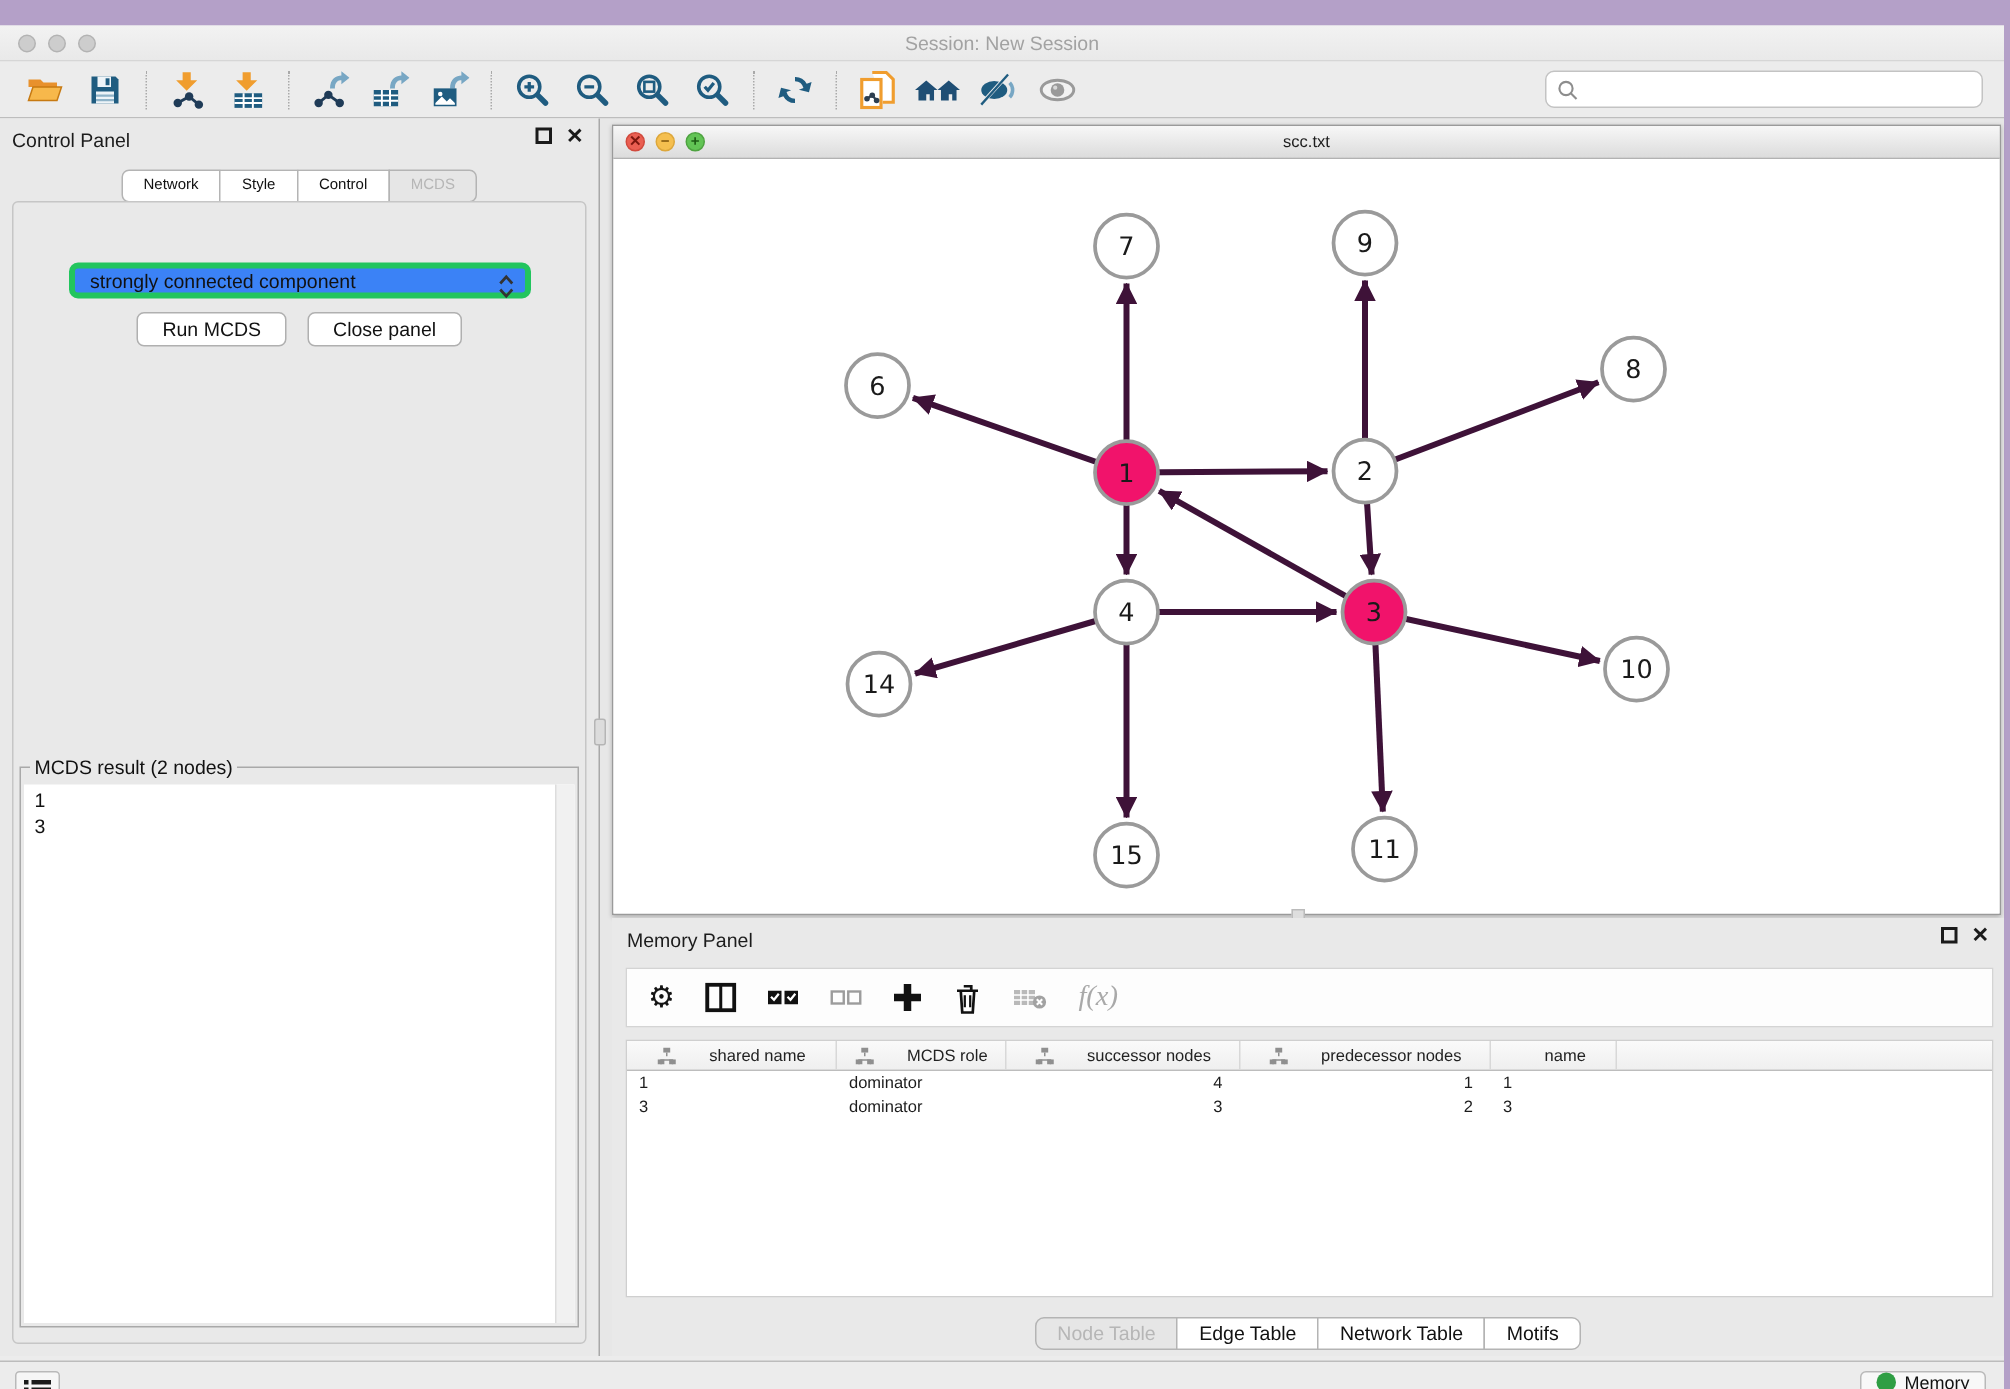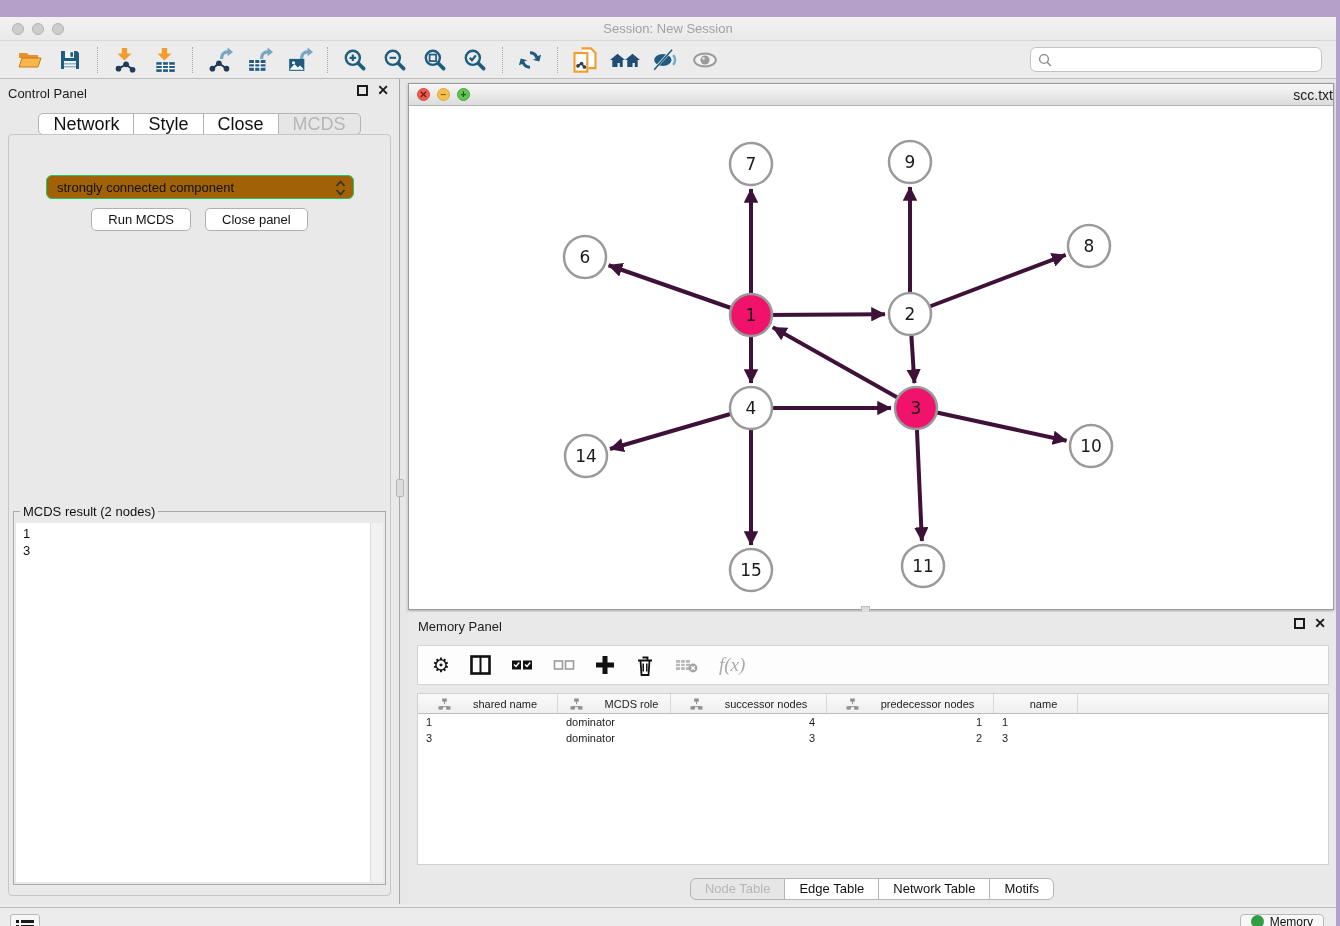--- a/index.html
+++ b/index.html
@@ -30,30 +30,30 @@
   .control-panel { position:absolute; left:0; top:0; width:400px; height:100%;
     background:#e9e9e9; border-right:1px solid #a8a8a8; }
   .panel-header { position:relative; height:28px; }
   .panel-header .ph-title { position:absolute; left:8px; top:7px; font-size:13px; color:#1c1c1c; }
   .ph-btns { position:absolute; right:10px; top:6px; display:flex; gap:9px; align-items:center; }
   .float-btn { width:11px; height:11px; border:2px solid #1a1a1a; background:transparent; }
   .close-btn { font-size:14px; font-weight:bold; color:#1a1a1a; line-height:11px; }
 
   .cp-tabs { position:absolute; left:0; top:34px; width:100%; display:flex; justify-content:center; }
   .tab { height:22px; line-height:20px; padding:0 14px; background:#fff; border:1px solid #b4b4b4;
-    margin-left:-1px; font-size:18px; color:#111; }
+    margin-left:-1px; font-size:10px; color:#111; }
   .tab:first-child { border-radius:5px 0 0 5px; margin-left:0; }
   .tab:last-child { border-radius:0 5px 5px 0; }
   .tab.sel { background:#e6e6e6; color:#b6b6b6; }
 
   .cp-content { position:absolute; left:8px; right:8px; top:55px; bottom:8px;
     border:1px solid #c6c6c6; border-radius:4px; background:#e9e9e9; }
   .opt-label { position:absolute; left:0; width:100%; top:20px; text-align:center; font-size:13px; color:#151515; }
-  .combo { position:absolute; left:37px; top:40px; width:308px; height:24px; background:#a16207;
-    border:1px solid #22c55e; border-radius:6px; font-size:13px; color:#111;
+  .combo { position:absolute; left:37px; top:40px; width:308px; height:24px; background:#3b82f6;
+    border:4px solid #22c55e; border-radius:6px; font-size:13px; color:#111;
     display:flex; align-items:center; padding-left:10px; }
   .combo .arrows { position:absolute; right:7px; top:3px; width:11px; }
   .combo .arrows svg { display:block; }
   .btn-row { position:absolute; left:0; top:73px; width:100%; display:flex; justify-content:center; gap:14px; }
   .pbtn { height:23px; padding:0 16px; background:#fff; border:1px solid #b0b0b0; border-radius:5px;
     font-size:13px; color:#111; line-height:21px; }
 
   .mcds-fieldset { position:absolute; left:4px; right:4px; top:376px; bottom:10px;
     border:1px solid #a9a9a9; background:#e9e9e9; }
   .mcds-legend { position:absolute; left:6px; top:-8px; background:#e9e9e9; padding:0 3px; font-size:13px; color:#111; }
@@ -64,21 +64,21 @@
 
   
   .v-handle { position:absolute; left:396px; top:400px; width:8px; height:18px;
     background:#dcdcdc; border:1px solid #b5b5b5; border-radius:2px; }
 
   
   .net-window { position:absolute; left:408px; top:4px; width:926px; height:527px;
     background:#fff; border:1px solid #9a9a9a; box-shadow:0 1px 3px rgba(0,0,0,.25); }
   .net-titlebar { position:relative; height:22px; background:linear-gradient(#f7f7f7,#dcdcdc);
     border-bottom:1px solid #b2b2b2; }
-  .net-title { text-align:right; line-height:22px; font-size:14px; color:#1c1c1c; }
+  .net-title { text-align:center; line-height:22px; font-size:11px; color:#1c1c1c; }
   .net-lights { position:absolute; left:8px; top:4px; display:flex; gap:7px; }
   .nl { width:13px; height:13px; border-radius:50%; font-size:10px; font-weight:bold;
     text-align:center; line-height:12px; }
   .nl.red { background:#ea5f52; border:1px solid #d14a3d; color:#7c160e; }
   .nl.yellow { background:#f5bf4f; border:1px solid #dda73b; color:#8a5d10; }
   .nl.green { background:#62c455; border:1px solid #4ea340; color:#1d5b14; }
   .net-canvas { position:absolute; left:0; top:22px; right:0; bottom:0; background:#fff; }
   .h-handle { position:absolute; left:452px; bottom:-4px; width:9px; height:7px;
     background:#dedede; border:1px solid #bbb; }
 
@@ -282,21 +282,21 @@
       <div class="panel-header">
         <span class="ph-title">Control Panel</span>
         <span class="ph-btns">
           <span class="float-btn"></span>
           <span class="close-btn">✕</span>
         </span>
       </div>
       <div class="cp-tabs">
         <div class="tab">Network</div>
         <div class="tab">Style</div>
-        <div class="tab">Close</div>
+        <div class="tab">Control</div>
         <div class="tab sel">MCDS</div>
       </div>
       <div class="cp-content">
         <div class="combo">
           <span>strongly connected component</span>
           <span class="arrows">
             <svg width="11" height="18" viewBox="0 0 11 18">
                 <path d="M1.5 7 5.5 2.5 9.5 7" fill="none" stroke="#333" stroke-width="1.8"></path>
                 <path d="M1.5 11 5.5 15.5 9.5 11" fill="none" stroke="#333" stroke-width="1.8"></path>
               </svg>

